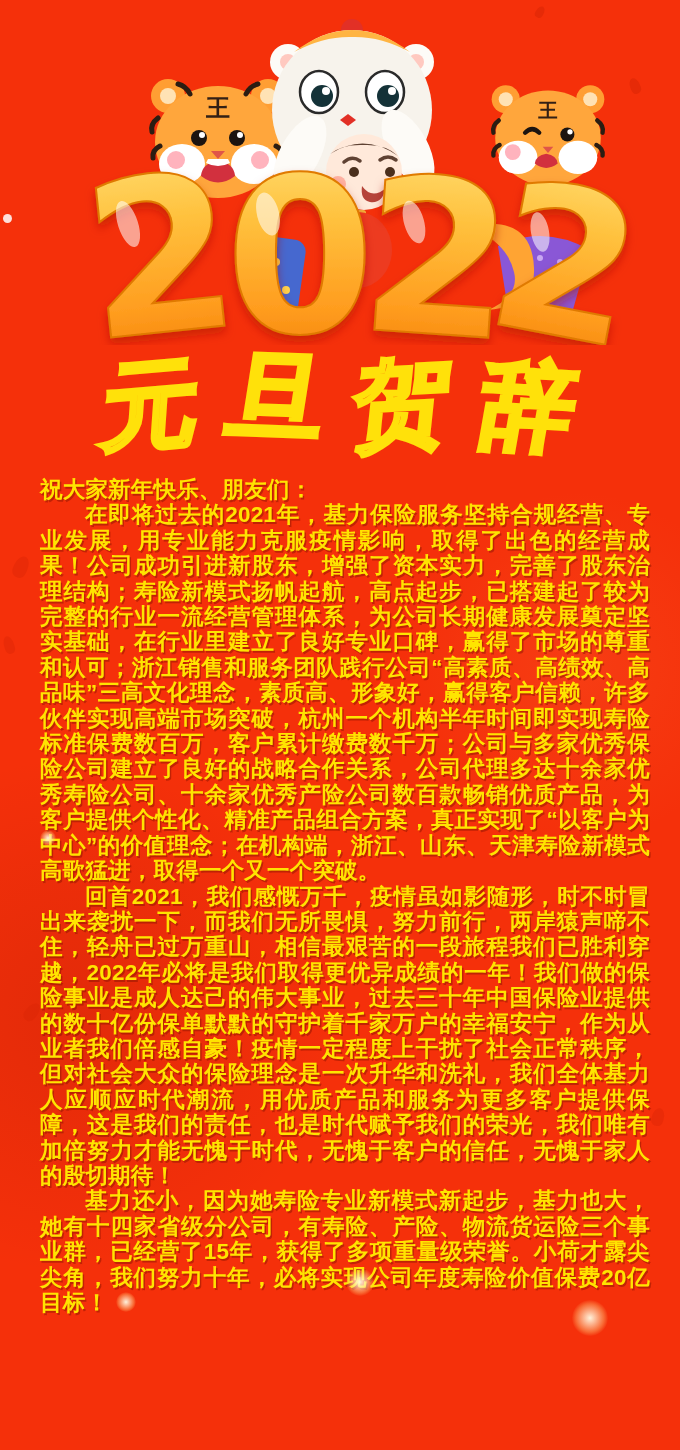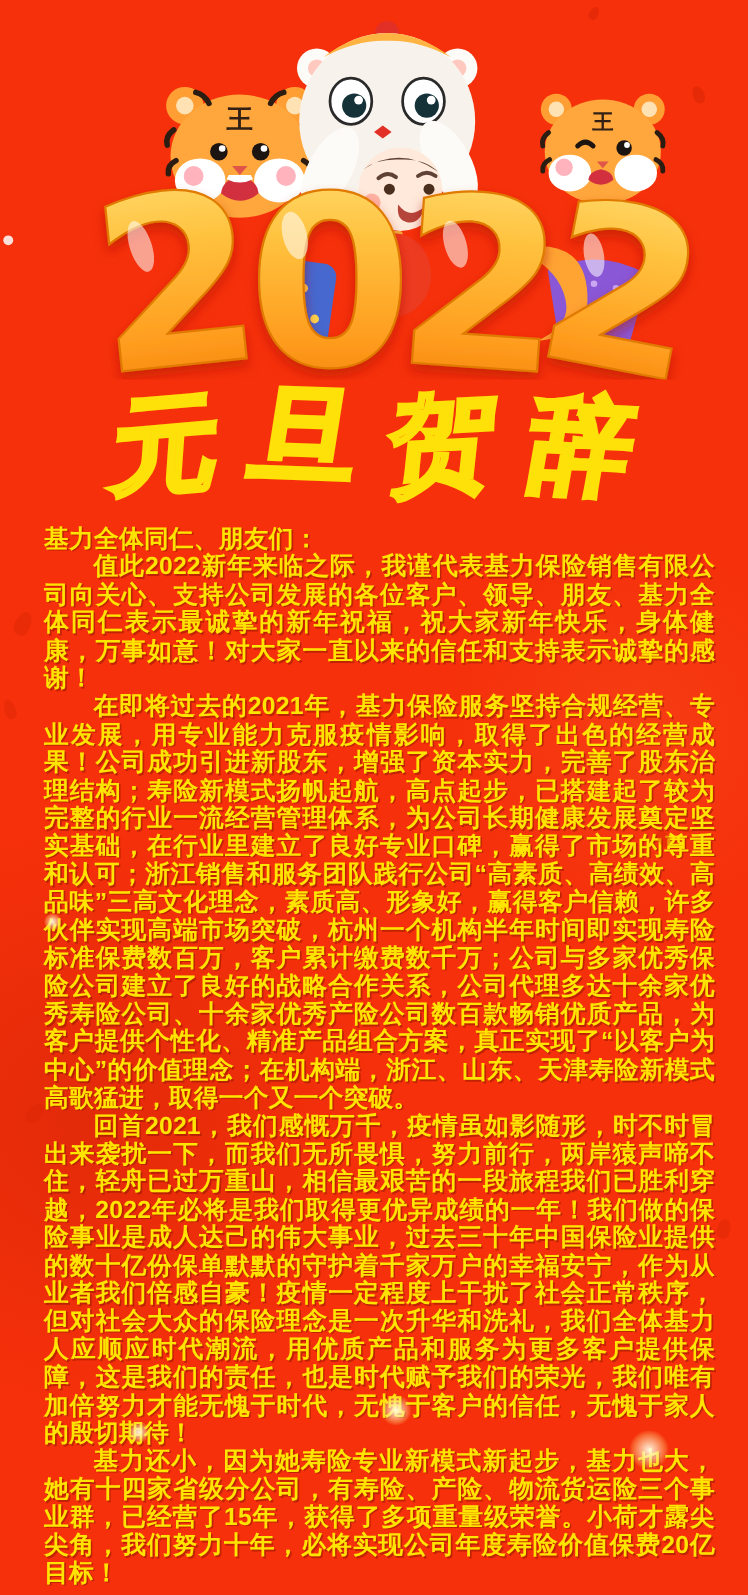--- a/index.html
+++ b/index.html
@@ -195,22 +195,21 @@
   </div>
 
   <h1 class="title">
     <span>元</span>
     <span>旦</span>
     <span>贺</span>
     <span>辞</span>
   </h1>
 
   <div class="letter">
-    <p class="salutation">基力全体同仁、朋友们：</p>
-    <p class="para">值此2022新年来临之际，我谨代表基力保险销售有限公司向关心、支持公司发展的各位客户、领导、朋友、基力全体同仁表示最诚挚的新年祝福，祝大家新年快乐，身体健康，万事如意！对大家一直以来的信任和支持表示诚挚的感谢！</p>
+    <p class="salutation">祝大家新年快乐、朋友们：</p>
     <p class="para">在即将过去的2021年，基力保险服务坚持合规经营、专业发展，用专业能力克服疫情影响，取得了出色的经营成果！公司成功引进新股东，增强了资本实力，完善了股东治理结构；寿险新模式扬帆起航，高点起步，已搭建起了较为完整的行业一流经营管理体系，为公司长期健康发展奠定坚实基础，在行业里建立了良好专业口碑，赢得了市场的尊重和认可；浙江销售和服务团队践行公司“高素质、高绩效、高品味”三高文化理念，素质高、形象好，赢得客户信赖，许多伙伴实现高端市场突破，杭州一个机构半年时间即实现寿险标准保费数百万，客户累计缴费数千万；公司与多家优秀保险公司建立了良好的战略合作关系，公司代理多达十余家优秀寿险公司、十余家优秀产险公司数百款畅销优质产品，为客户提供个性化、精准产品组合方案，真正实现了“以客户为中心”的价值理念；在机构端，浙江、山东、天津寿险新模式高歌猛进，取得一个又一个突破。</p>
     <p class="para">回首2021，我们感慨万千，疫情虽如影随形，时不时冒出来袭扰一下，而我们无所畏惧，努力前行，两岸猿声啼不住，轻舟已过万重山，相信最艰苦的一段旅程我们已胜利穿越，2022年必将是我们取得更优异成绩的一年！我们做的保险事业是成人达己的伟大事业，过去三十年中国保险业提供的数十亿份保单默默的守护着千家万户的幸福安宁，作为从业者我们倍感自豪！疫情一定程度上干扰了社会正常秩序，但对社会大众的保险理念是一次升华和洗礼，我们全体基力人应顺应时代潮流，用优质产品和服务为更多客户提供保障，这是我们的责任，也是时代赋予我们的荣光，我们唯有加倍努力才能无愧于时代，无愧于客户的信任，无愧于家人的殷切期待！</p>
     <p class="para">基力还小，因为她寿险专业新模式新起步，基力也大，她有十四家省级分公司，有寿险、产险、物流货运险三个事业群，已经营了15年，获得了多项重量级荣誉。小荷才露尖尖角，我们努力十年，必将实现公司年度寿险价值保费20亿目标！</p>
 
   </div>
 
   <div class="decor dot" style="left:3px;top:214px;width:9px;height:9px;"></div>
   <div class="decor glow" style="left:346px;top:1268px;width:28px;height:28px;"></div>
   <div class="decor glow" style="left:572px;top:1300px;width:36px;height:36px;"></div>
   <div class="decor glow" style="left:116px;top:1292px;width:20px;height:20px;"></div>

